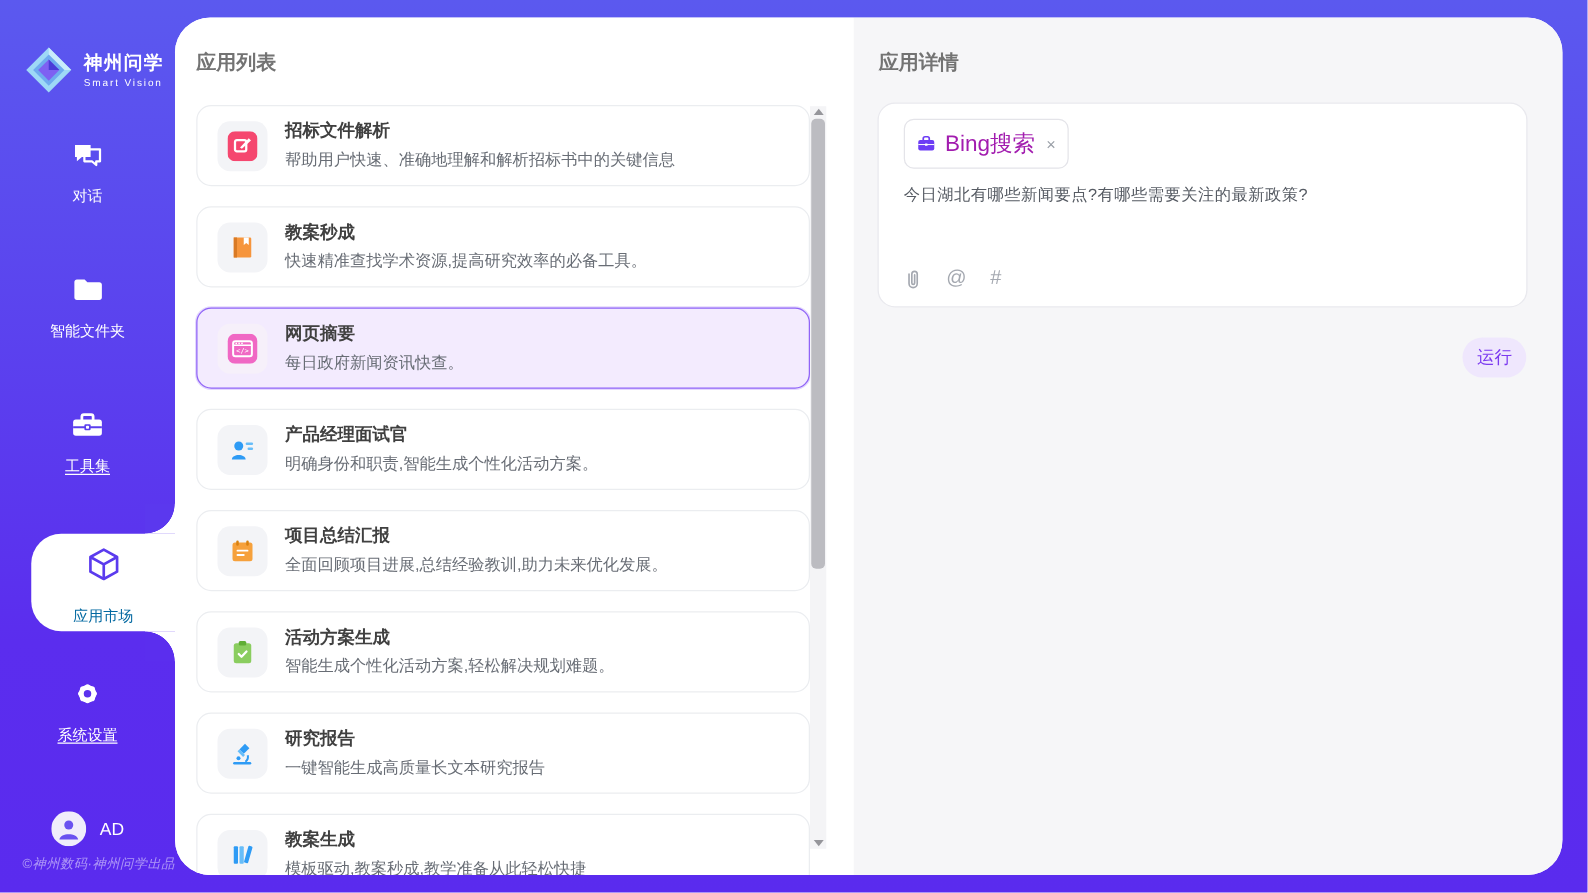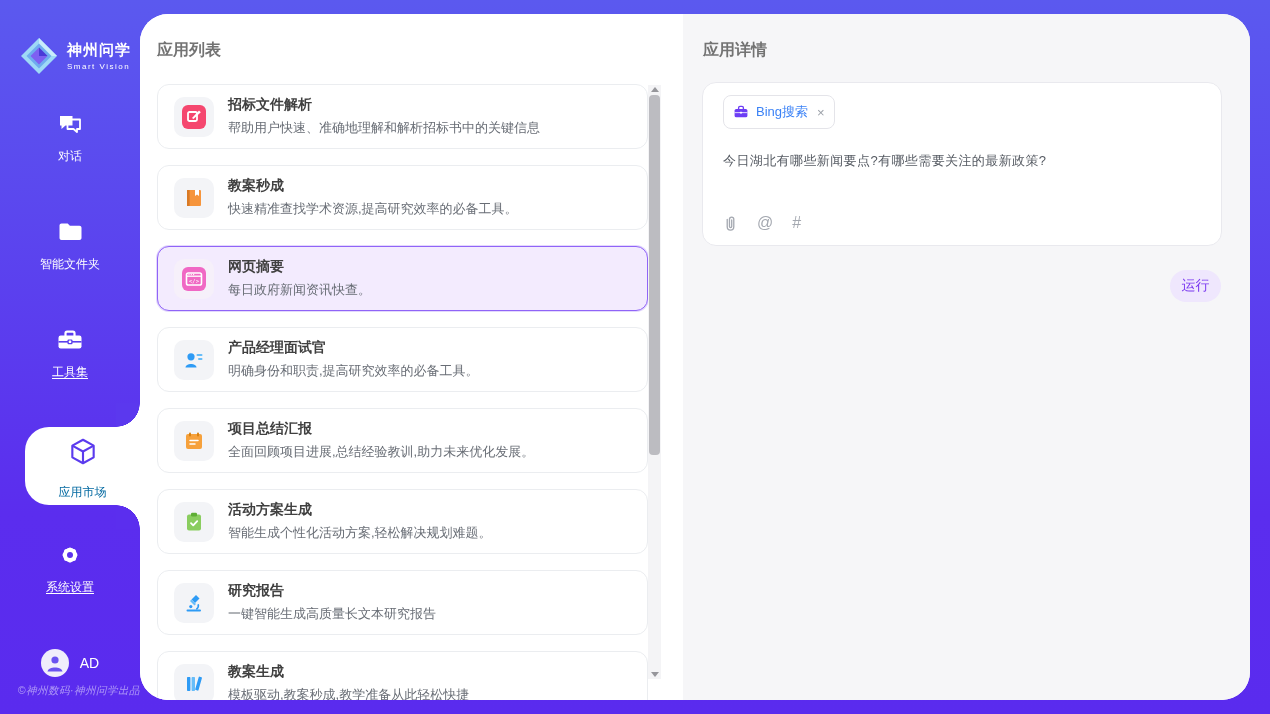--- a/index.html
+++ b/index.html
@@ -59,23 +59,23 @@
   .sb-arrow.down::before { content:""; position:absolute; left:2.5px; top:3px;
     border-left:4px solid transparent; border-right:4px solid transparent; border-top:5px solid #96969B; }
   .sb-thumb { position:absolute; left:1px; top:10px; width:11px; height:360px; background:#BCBCC1; border-radius:4px; cursor:pointer; }
 
   
   .detail-section { position:relative; flex:1; background:#F6F6F8; }
   .detail-card { position:absolute; left:19px; top:68px; right:28px; height:164px;
     background:#fff; border:1px solid #E9E9EE; border-radius:14px; padding:12px 20px; }
   .tool-chip { display:inline-flex; align-items:center; gap:7px; padding:7px 9px;
     border:1px solid #E4E4E9; border-radius:8px; background:#fff; cursor:pointer; }
-  .chip-label { font-size:13px; color:#3b82f6; }
+  .chip-label { font-size:18px; color:#a21caf; }
   .chip-close { font-size:13px; color:#9BA0A8; margin-left:2px; cursor:pointer; }
-  .query-text { margin-top:23px; font-size:13px; color:#565B63; letter-spacing:.4px; cursor:text; }
+  .query-text { margin-top:12px; font-size:13px; color:#565B63; letter-spacing:.4px; cursor:text; }
   .attach-row { position:absolute; left:20px; bottom:13px; display:flex; align-items:center; gap:19px; color:#A4A8B0; }
   .attach-sym { font-size:16px; color:#A4A8B0; cursor:pointer; }
   .run-btn { position:absolute; top:256px; right:29px; width:51px; height:32px;
     background:#EFE7FD; color:#7C3BF0; border:none; border-radius:16px; font-size:14px;
     font-family:inherit; cursor:pointer; }
 </style>
 </head>
 <body>
 
 <div class="sidebar">
@@ -209,21 +209,21 @@
         <div class="icon-wrap">
           <svg width="24" height="24" viewBox="0 0 24 24">
             <circle cx="9" cy="8.8" r="3.6" fill="#2E9BF5"></circle>
             <path d="M3.5 19.5c0-4.8 11-4.8 11 0z" fill="#2E9BF5"></path>
             <rect x="14.5" y="6" width="6" height="1.9" rx=".95" fill="#67BDF9"></rect>
             <rect x="16" y="10" width="4.5" height="1.9" rx=".95" fill="#67BDF9"></rect>
           </svg>
         </div>
         <div>
           <div class="card-title">产品经理面试官</div>
-          <div class="card-desc">明确身份和职责,提高研究效率的必备工具。</div>
+          <div class="card-desc">明确身份和职责,智能生成个性化活动方案。</div>
         </div>
       </div>
 
       <div class="app-card">
         <div class="icon-wrap">
           <svg width="24" height="24" viewBox="0 0 24 24">
             <rect x="4" y="5" width="16" height="15" rx="2" fill="#F6A13C"></rect>
             <rect x="7" y="3.4" width="2" height="4.2" rx="1" fill="#D9810F"></rect>
             <rect x="15" y="3.4" width="2" height="4.2" rx="1" fill="#D9810F"></rect>
             <path d="M8 11.5h8M8 15h5" stroke="#fff" stroke-width="1.5" stroke-linecap="round"></path>

